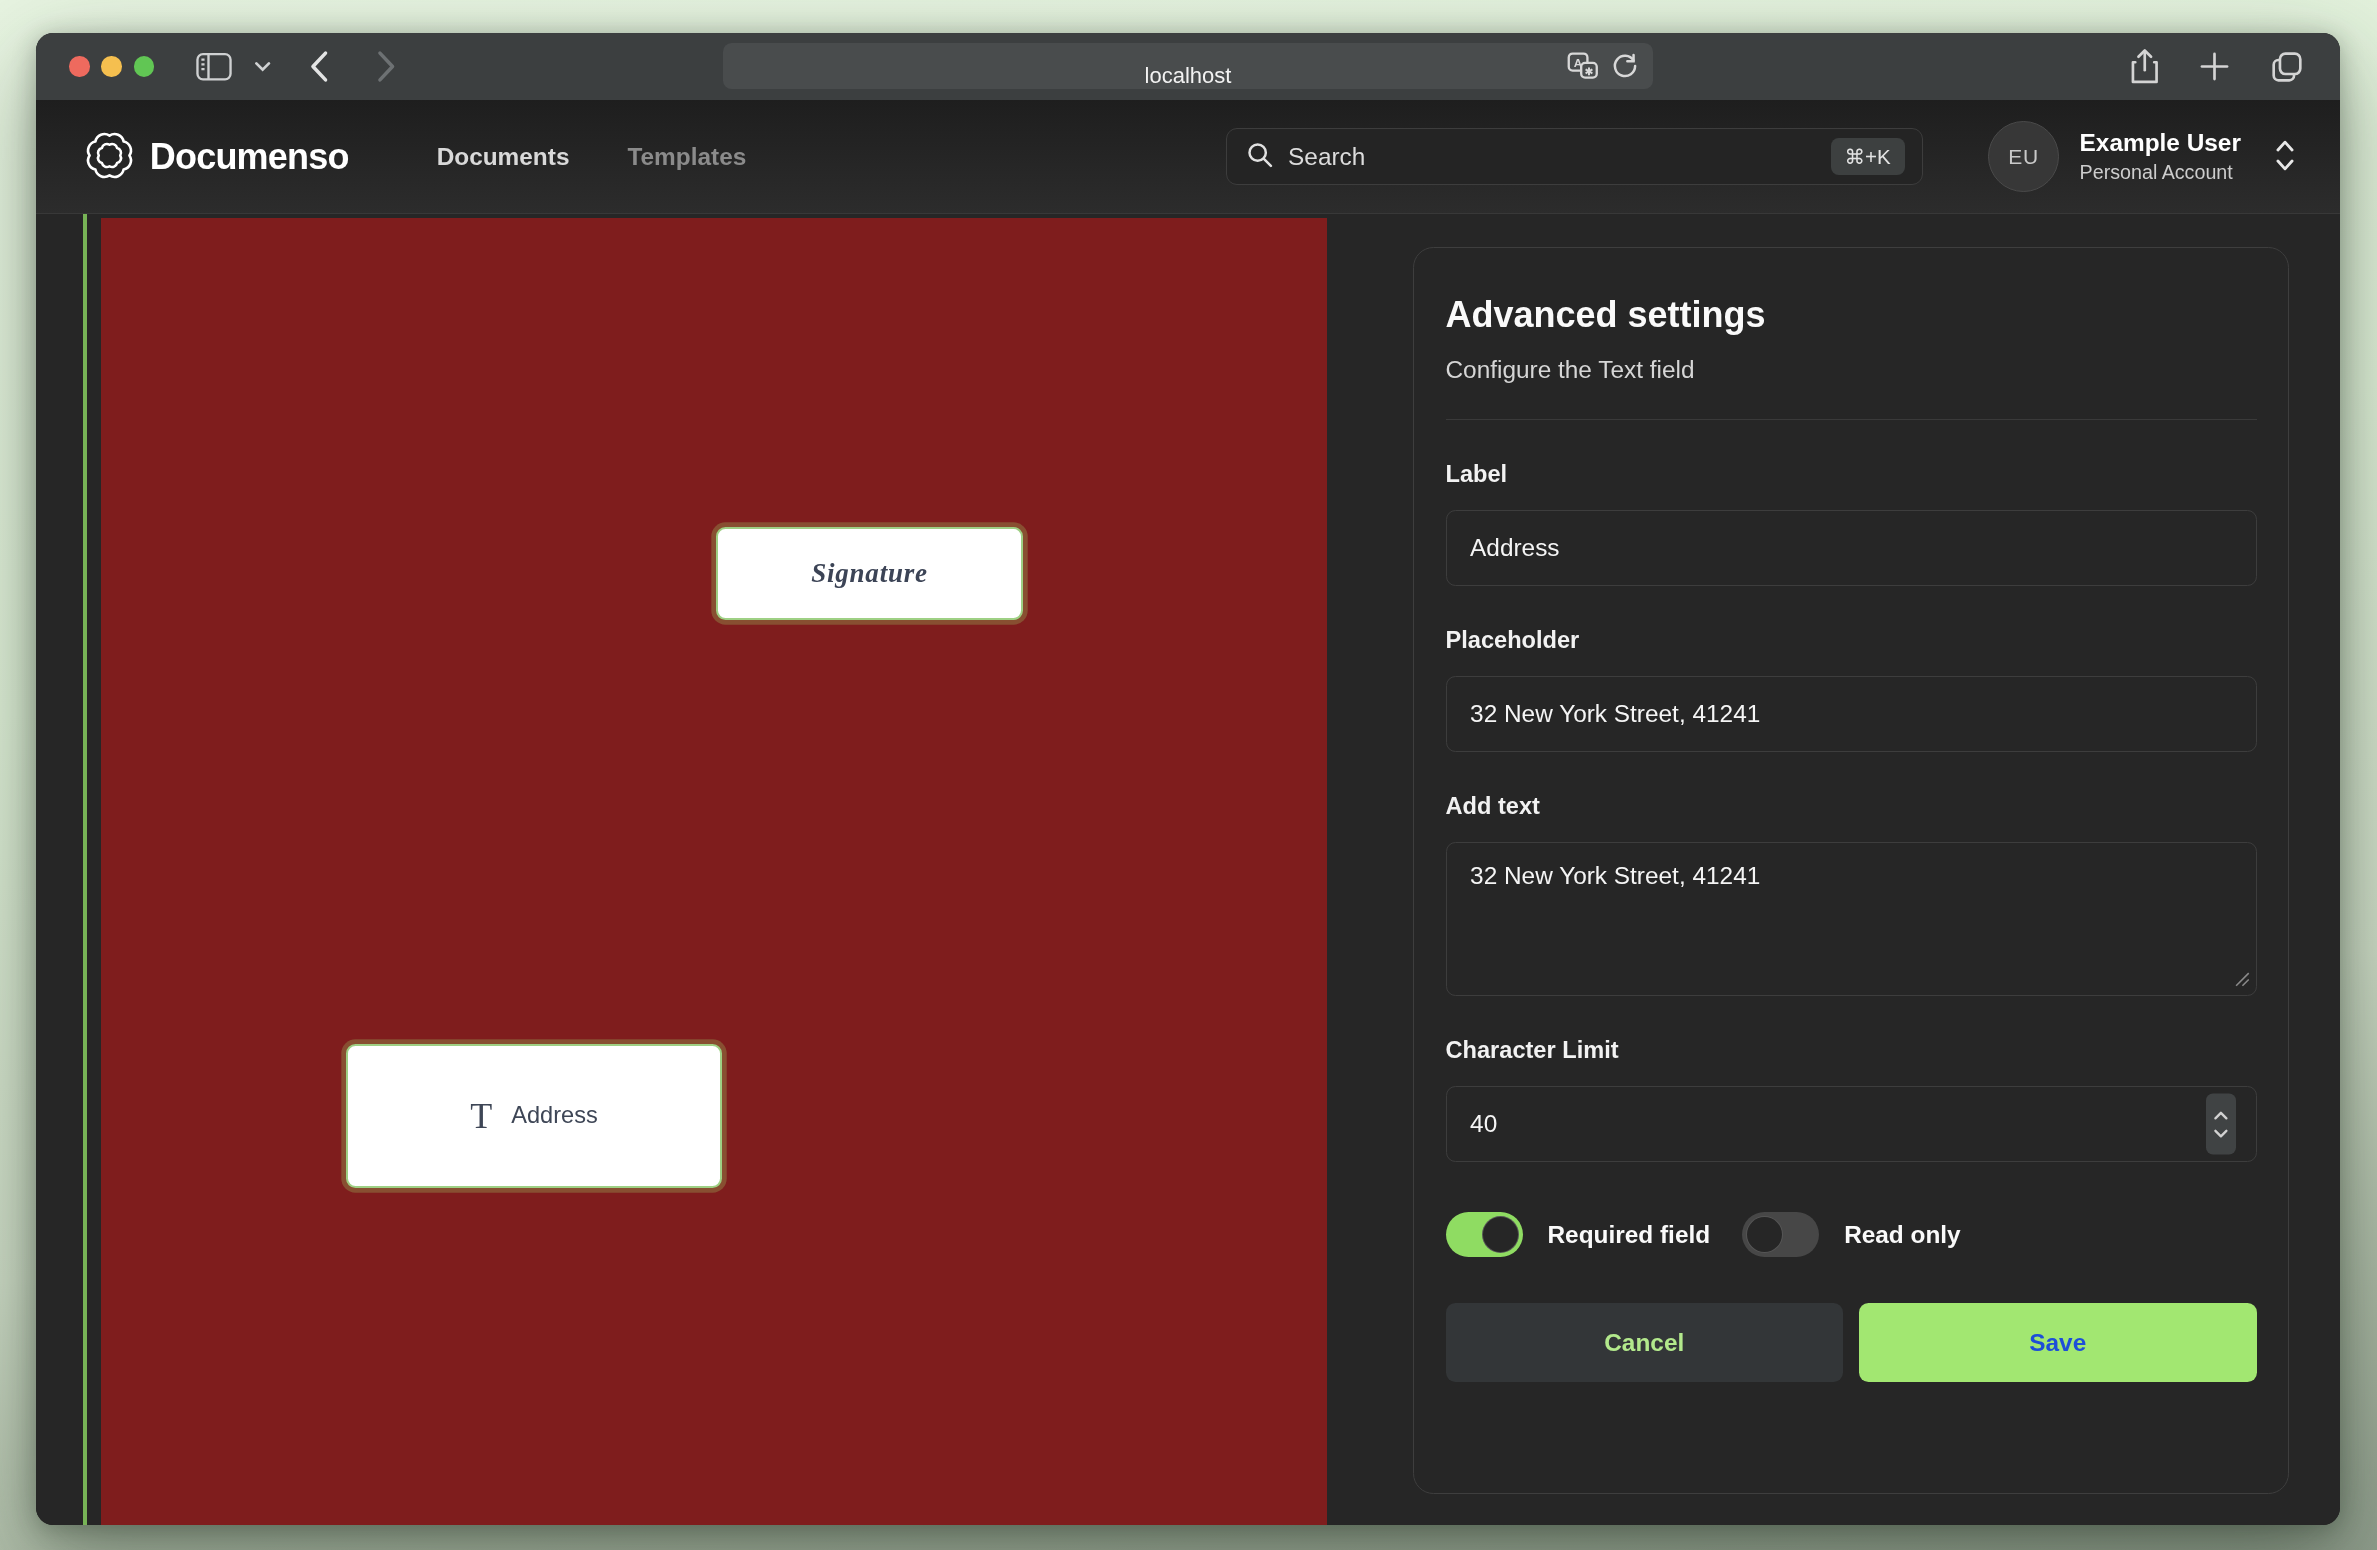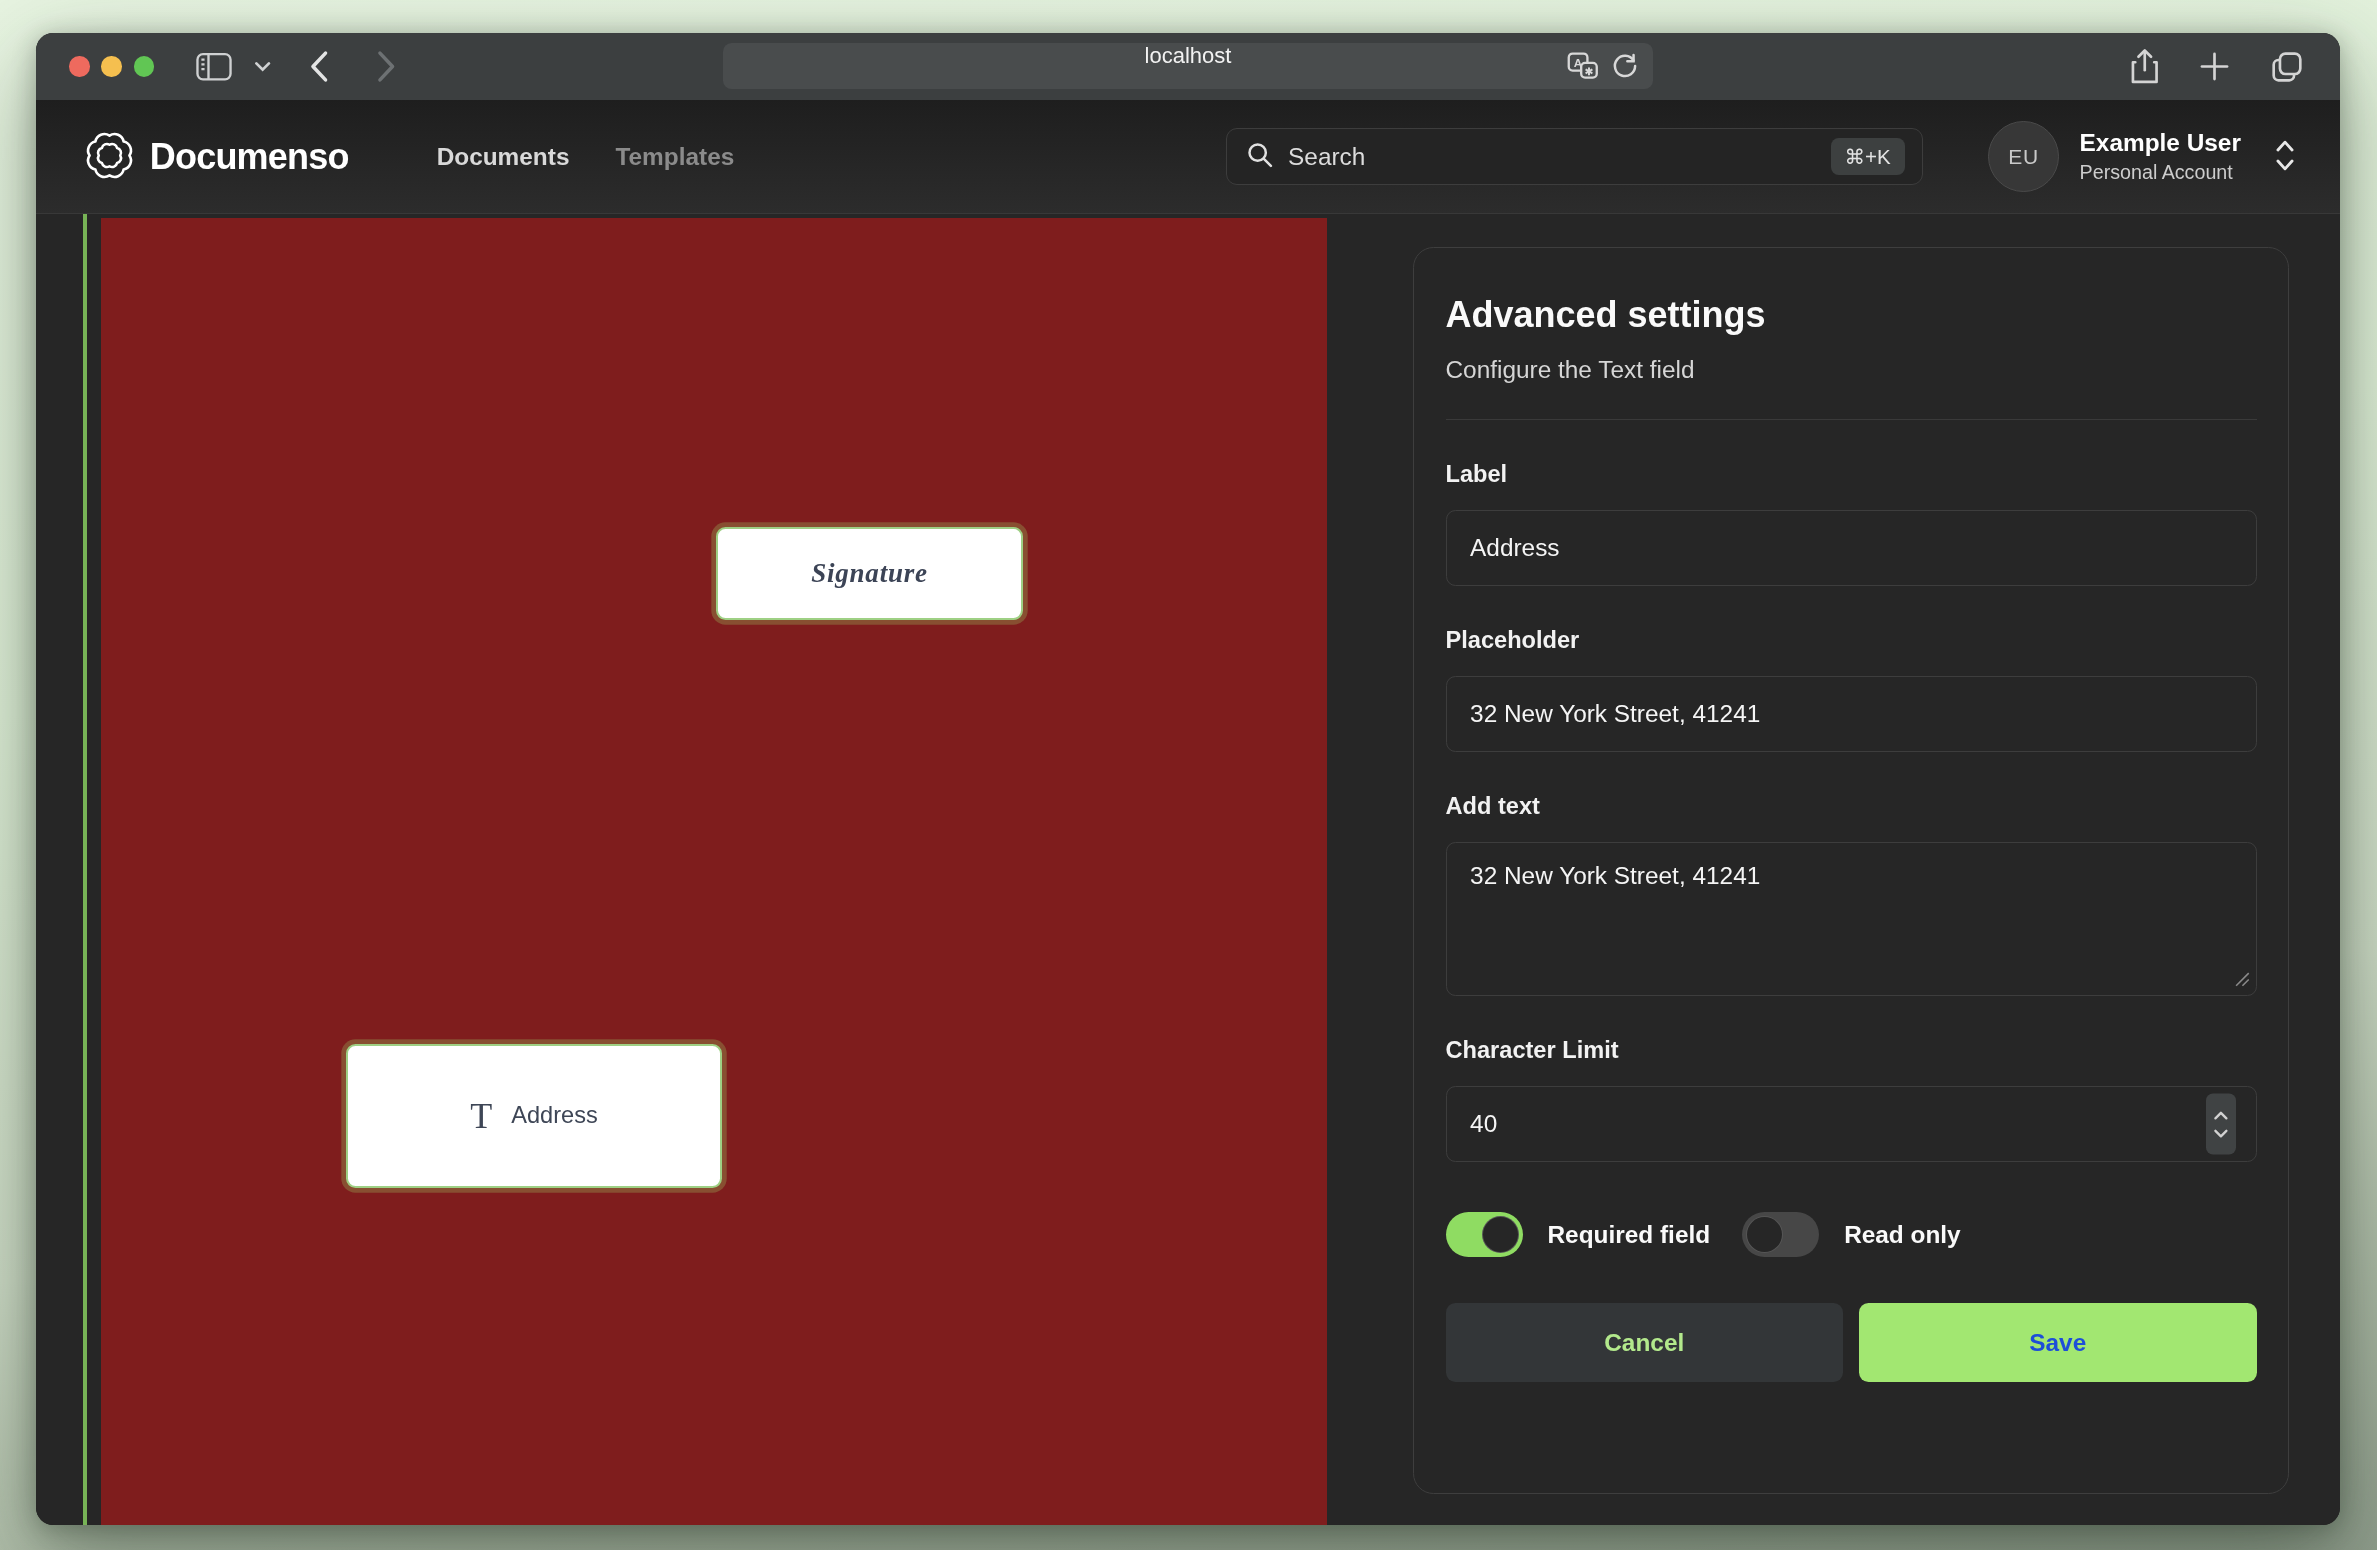--- a/index.html
+++ b/index.html
@@ -31,36 +31,36 @@
   .light.red { background: #ee6a5e; }
   .light.yellow { background: #f5bf4f; }
   .light.green { background: #61c654; }
   .chrome-icons { display: flex; align-items: center; margin-left: 41px; gap: 20.5px; }
   .chrome svg { display: block; }
   .nav-arrows { display: flex; align-items: center; gap: 47px; margin-left: 38px; }
   .addressbar {
     position: absolute; left: 50%; top: 10.2px; transform: translateX(-50%);
     width: 930px; height: 46px;
     background: #494c4d; border-radius: 8.7px;
-    display: flex; align-items: flex-start; justify-content: center;
+    display: flex; align-items: flex-end; justify-content: center;
   }
   .addressbar .url { color: #f2f2f2; font-size: 22px; }
   .addressbar-icons { position: absolute; right: 14px; top: 0; height: 100%; display: flex; align-items: center; gap: 12.6px; }
   .chrome-right { position: absolute; right: 35px; top: 0; height: 100%; display: flex; align-items: center; gap: 38px; }
   
   .appheader {
     height: 114px; flex: 0 0 114px;
     background: linear-gradient(#1e1e1e, #2c2c2c);
     border-bottom: 1.6px solid #383838;
     display: flex; align-items: center;
     padding: 0 44px 0 49px; position: relative; justify-content: center;
   }
   .brand { display: flex; align-items: center; gap: 15.8px; }
   .brand-name { color: #fff; font-size: 36px; font-weight: 700; letter-spacing: -0.8px; }
-  .mainnav { display: flex; align-items: center; gap: 46px; margin-left: 88px; }
+  .mainnav { display: flex; align-items: center; gap: 58px; margin-left: 88px; }
   .navlink { font-size: 24.4px; font-weight: 600; cursor: pointer; }
   .navlink.active { color: #d9d9d9; }
   .navlink.dim { color: #8b8b8b; }
   .searchbox {
     margin-left: auto;
     width: 697px; height: 57px;
     border: 1.6px solid #3d3d3d; border-radius: 11px;
     background: #242424;
     display: flex; align-items: center;
     padding: 0 17.3px 0 19px; position: relative;

